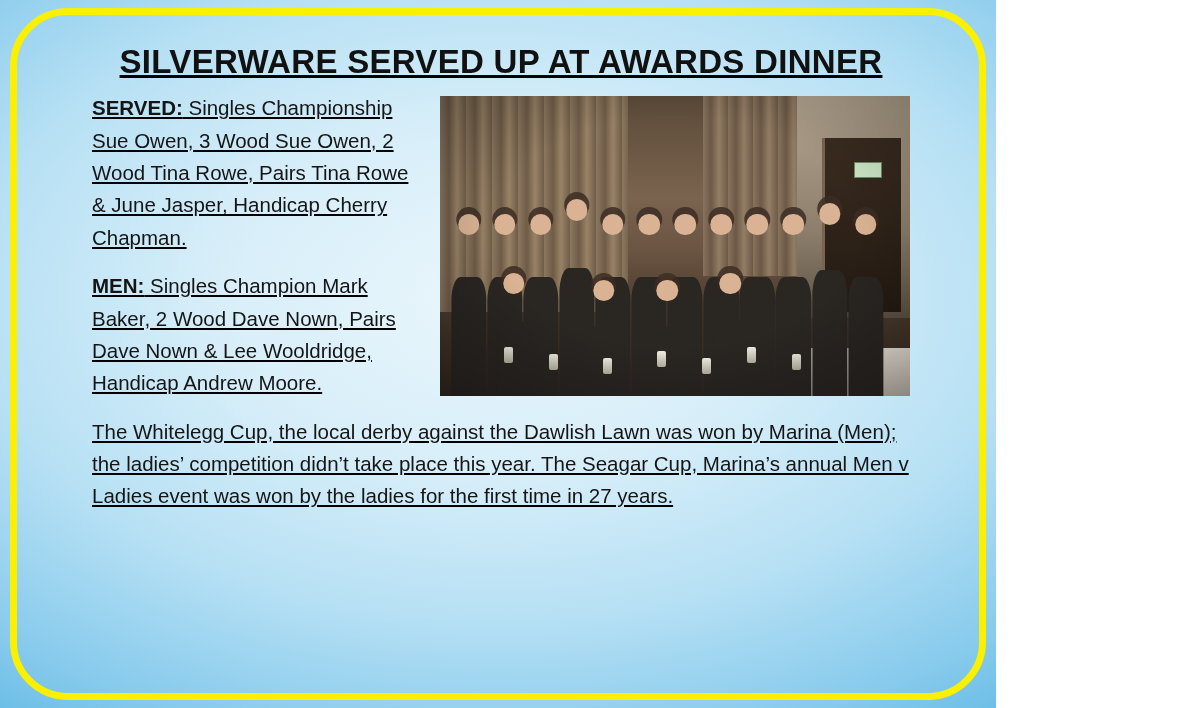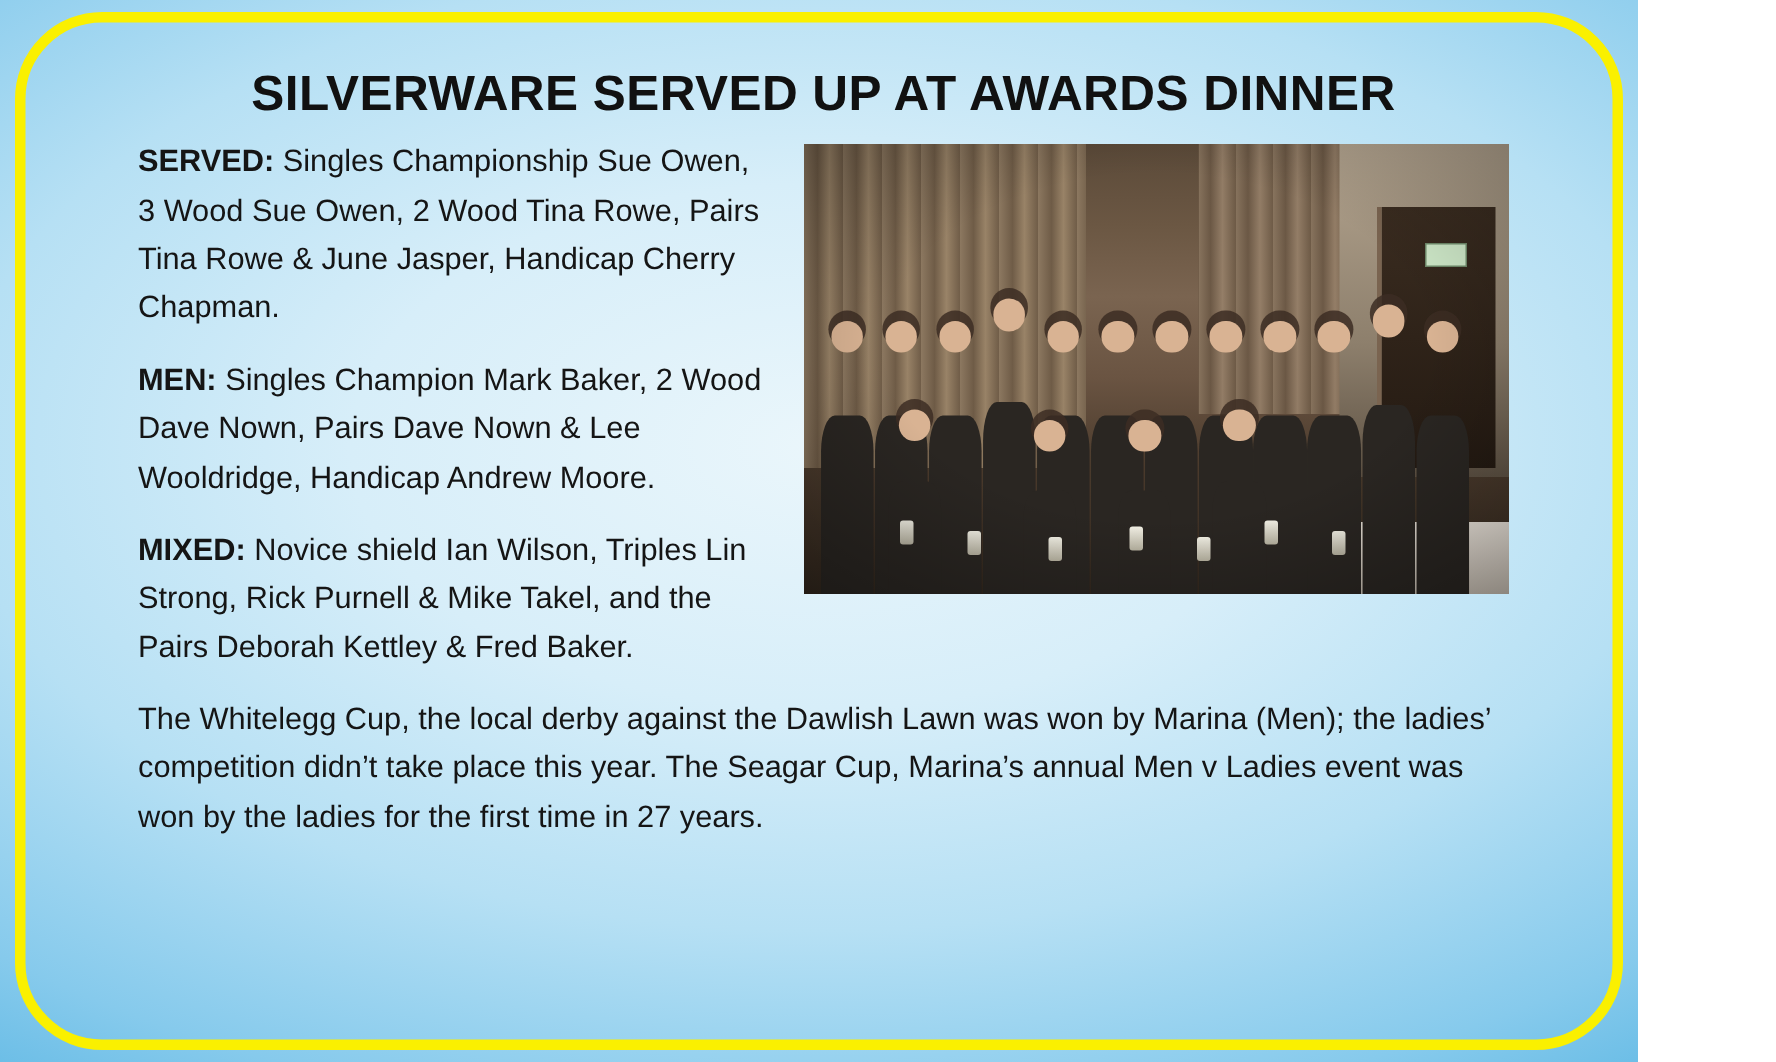--- a/index.html
+++ b/index.html
@@ -8,26 +8,27 @@
   }
   body {
     width: 1184px;
     height: 708px;
     overflow: hidden;
     font-family: "Liberation Sans", sans-serif;
     background: #ffffff;
   }
   .page {
     position: relative;
-    width: 1092px;
+    width: 996px;
     height: 708px;
     box-sizing: border-box;
     background:
       radial-gradient(ellipse 110% 95% at 50% 42%, #eaf6fb 0%, #d7eef9 26%, #b6e0f4 48%, #86caec 68%, #54b3e2 84%, #33a4dc 100%);
     padding: 14px;
+    text-decoration: underline;
   }
   .yellow-frame {
     position: absolute;
     left: 10px;
     top: 8px;
     right: 10px;
     bottom: 8px;
     border: 7px solid #faf000;
     border-radius: 58px;
     box-sizing: border-box;
@@ -250,20 +251,19 @@
         <div class="glint" style="left:66%; bottom:18%;"></div>
         <div class="glint" style="left:76%; bottom:14%;"></div>
       </div>
       <div class="vignette"></div>
     </div>
 
     <p class="body-text"><span class="lead-label">SERVED:</span><span> Singles Championship Sue Owen, 3 Wood Sue Owen, 2 Wood Tina Rowe, Pairs Tina Rowe &amp; June Jasper, Handicap Cherry Chapman.</span></p>
 
     <p class="body-text"><span class="lead-label">MEN:</span><span> Singles Champion Mark Baker, 2 Wood Dave Nown, Pairs Dave Nown &amp; Lee Wooldridge, Handicap Andrew Moore.</span></p>
 
-    <p class="body-text"><span class="lead-label">MIXED:</span><span> Novice shield Ian Wilson, Triples Lin Strong, Rick Purnell &amp; Mike Takel, and the Pairs Deborah Kettley &amp; Fred Baker.</span></p>
 
     <div class="clear"></div>
 
     <p class="body-text"><span>The Whitelegg Cup, the local derby against the Dawlish Lawn was won by Marina (Men); the ladies’ competition didn’t take place this year. The Seagar Cup, Marina’s annual Men v Ladies event was won by the ladies for the first time in 27 years.</span></p>
 
   </div>
 </div>
 
 </body></html>

